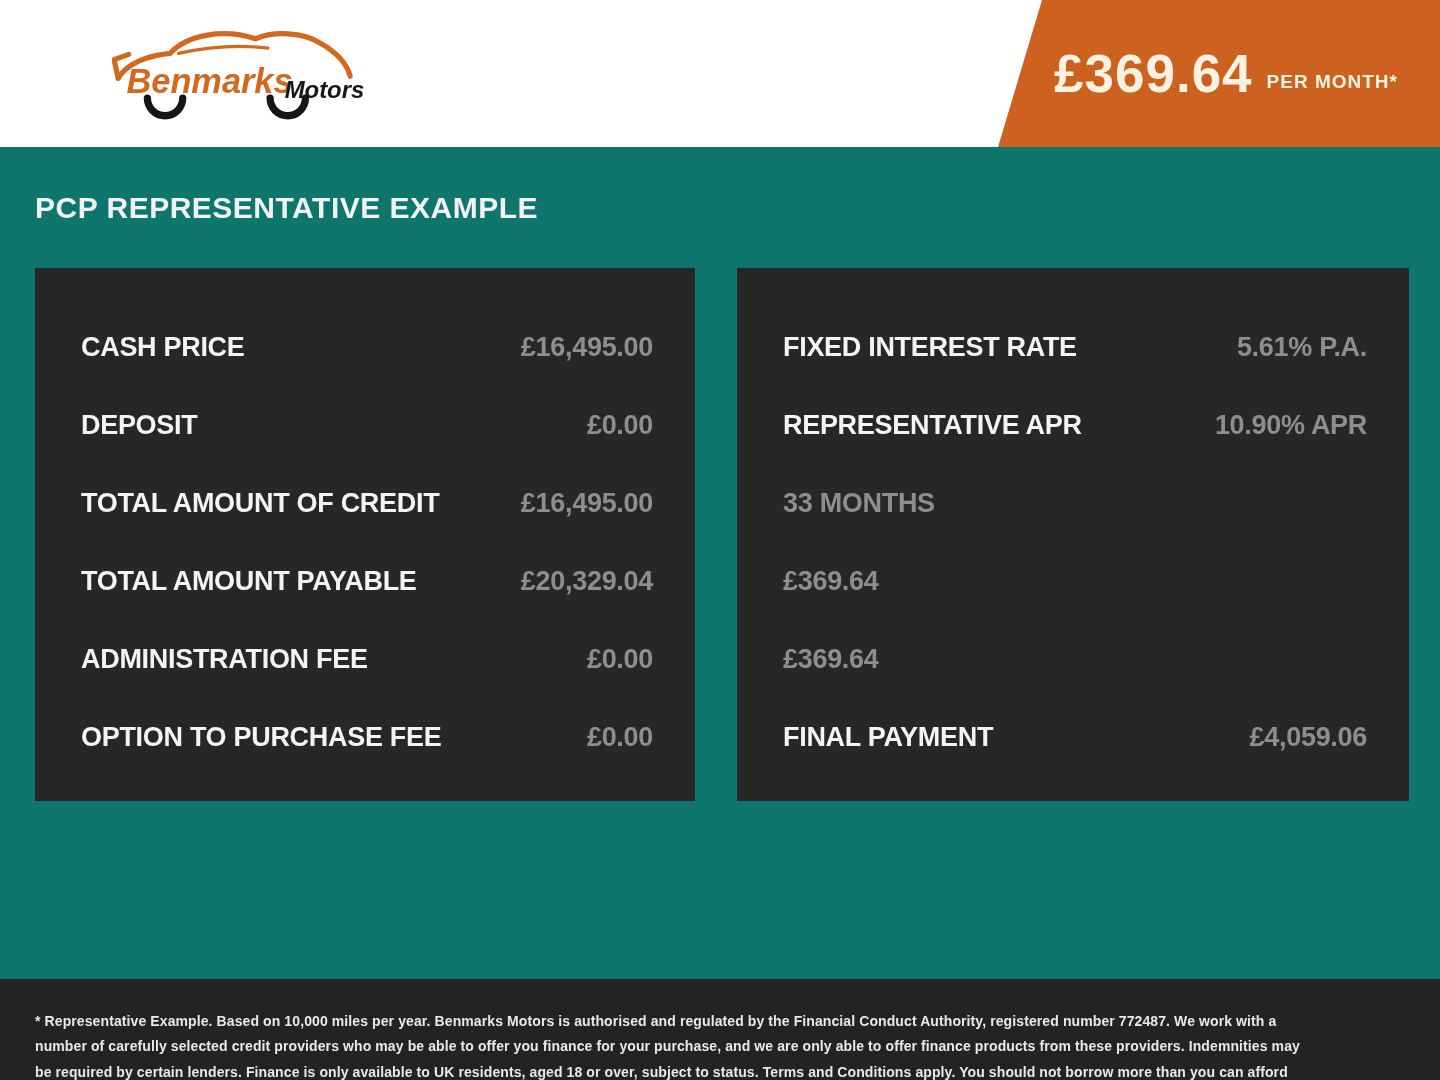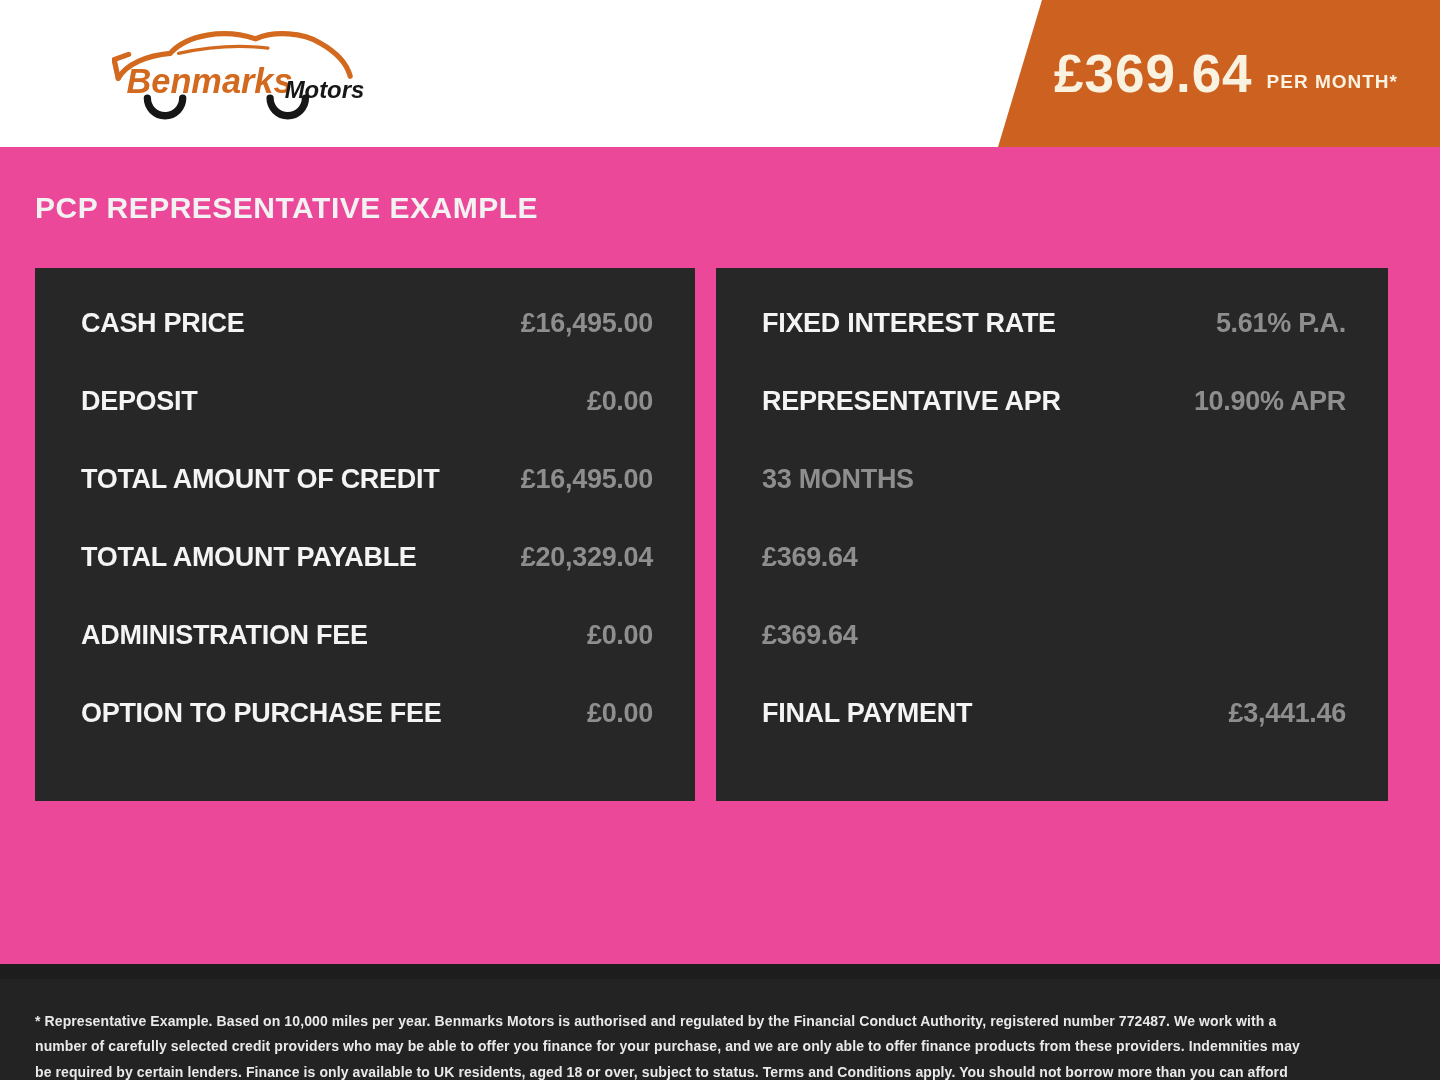--- a/index.html
+++ b/index.html
@@ -51,48 +51,48 @@
     color: #faf2e1;
     letter-spacing: 1px;
     margin-left: 14px;
     margin-top: 16px;
   }
 
   
   .main {
     position: absolute;
     top: 147px; left: 0;
-    width: 1440px; height: 817px;
-    background: #ec4899;
+    width: 1440px; height: 933px;
+    background: #0f766e;
   }
   .page-title {
     position: absolute;
     left: 35px; top: 44px;
     font-size: 30px;
     font-weight: bold;
     font-stretch: condensed;
     color: #f2f2f2;
     letter-spacing: 0.5px;
   }
 
   .panel {
     position: absolute;
     top: 121px;
     height: 533px;
     background: #272727;
     padding: 40px 42px 0 46px;
   }
   .panel.left  { left: 35px;  width: 660px; }
-  .panel.right { left: 716px; width: 672px; }
+  .panel.right { left: 737px; width: 672px; }
 
   .finance-row {
     height: 78px;
     display: flex;
     justify-content: space-between;
-    align-items: flex-start;
+    align-items: center;
   }
   .finance-row .label {
     font-size: 27px;
     font-weight: bold;
     font-stretch: condensed;
     letter-spacing: -0.3px;
     color: #f4f4f4;
     white-space: nowrap;
   }
   .finance-row .value {
@@ -192,21 +192,21 @@
         <span class="value">33 MONTHS</span>
       </div>
       <div class="finance-row">
         <span class="value">£369.64</span>
       </div>
       <div class="finance-row">
         <span class="value">£369.64</span>
       </div>
       <div class="finance-row">
         <span class="label">FINAL PAYMENT</span>
-        <span class="value">£3,441.46</span>
+        <span class="value">£4,059.06</span>
       </div>
     </div>
 
     <div class="footer">
       <p class="disclaimer">* Representative Example. Based on 10,000 miles per year. Benmarks Motors is authorised and regulated by the Financial Conduct Authority, registered number 772487. We work with a number of carefully selected credit providers who may be able to offer you finance for your purchase, and we are only able to offer finance products from these providers. Indemnities may be required by certain lenders. Finance is only available to UK residents, aged 18 or over, subject to status. Terms and Conditions apply. You should not borrow more than you can afford to repay as doing so can cause you financial difficulties. On a PCP product, at the end of the agreement you have three options: pay the total outstanding balance and take ownership of the car; or hand the car back (there may be a charge for excess mileage and damages); or you may be eligible to re-finance your residual value with a new motor finance agreement. We may receive a commission or other benefits for introducing you to a lender. We will endeavour to keep information on the road prices up to date (and related finance examples) but we cannot guarantee that the information shown on this page is up to date at all times. The quotes provided on this page are only for illustrative purposes only and a full finance application will have to be made to determine the exact details (all applications are subject to an underwriting decision and are subject to status). Benmarks Motors acts as a credit broker and not a lender. Address: Unit 5a , Kingston upon Hull, HU3 5JL</p>
     </div>
   </div>
 
 </div>
 

